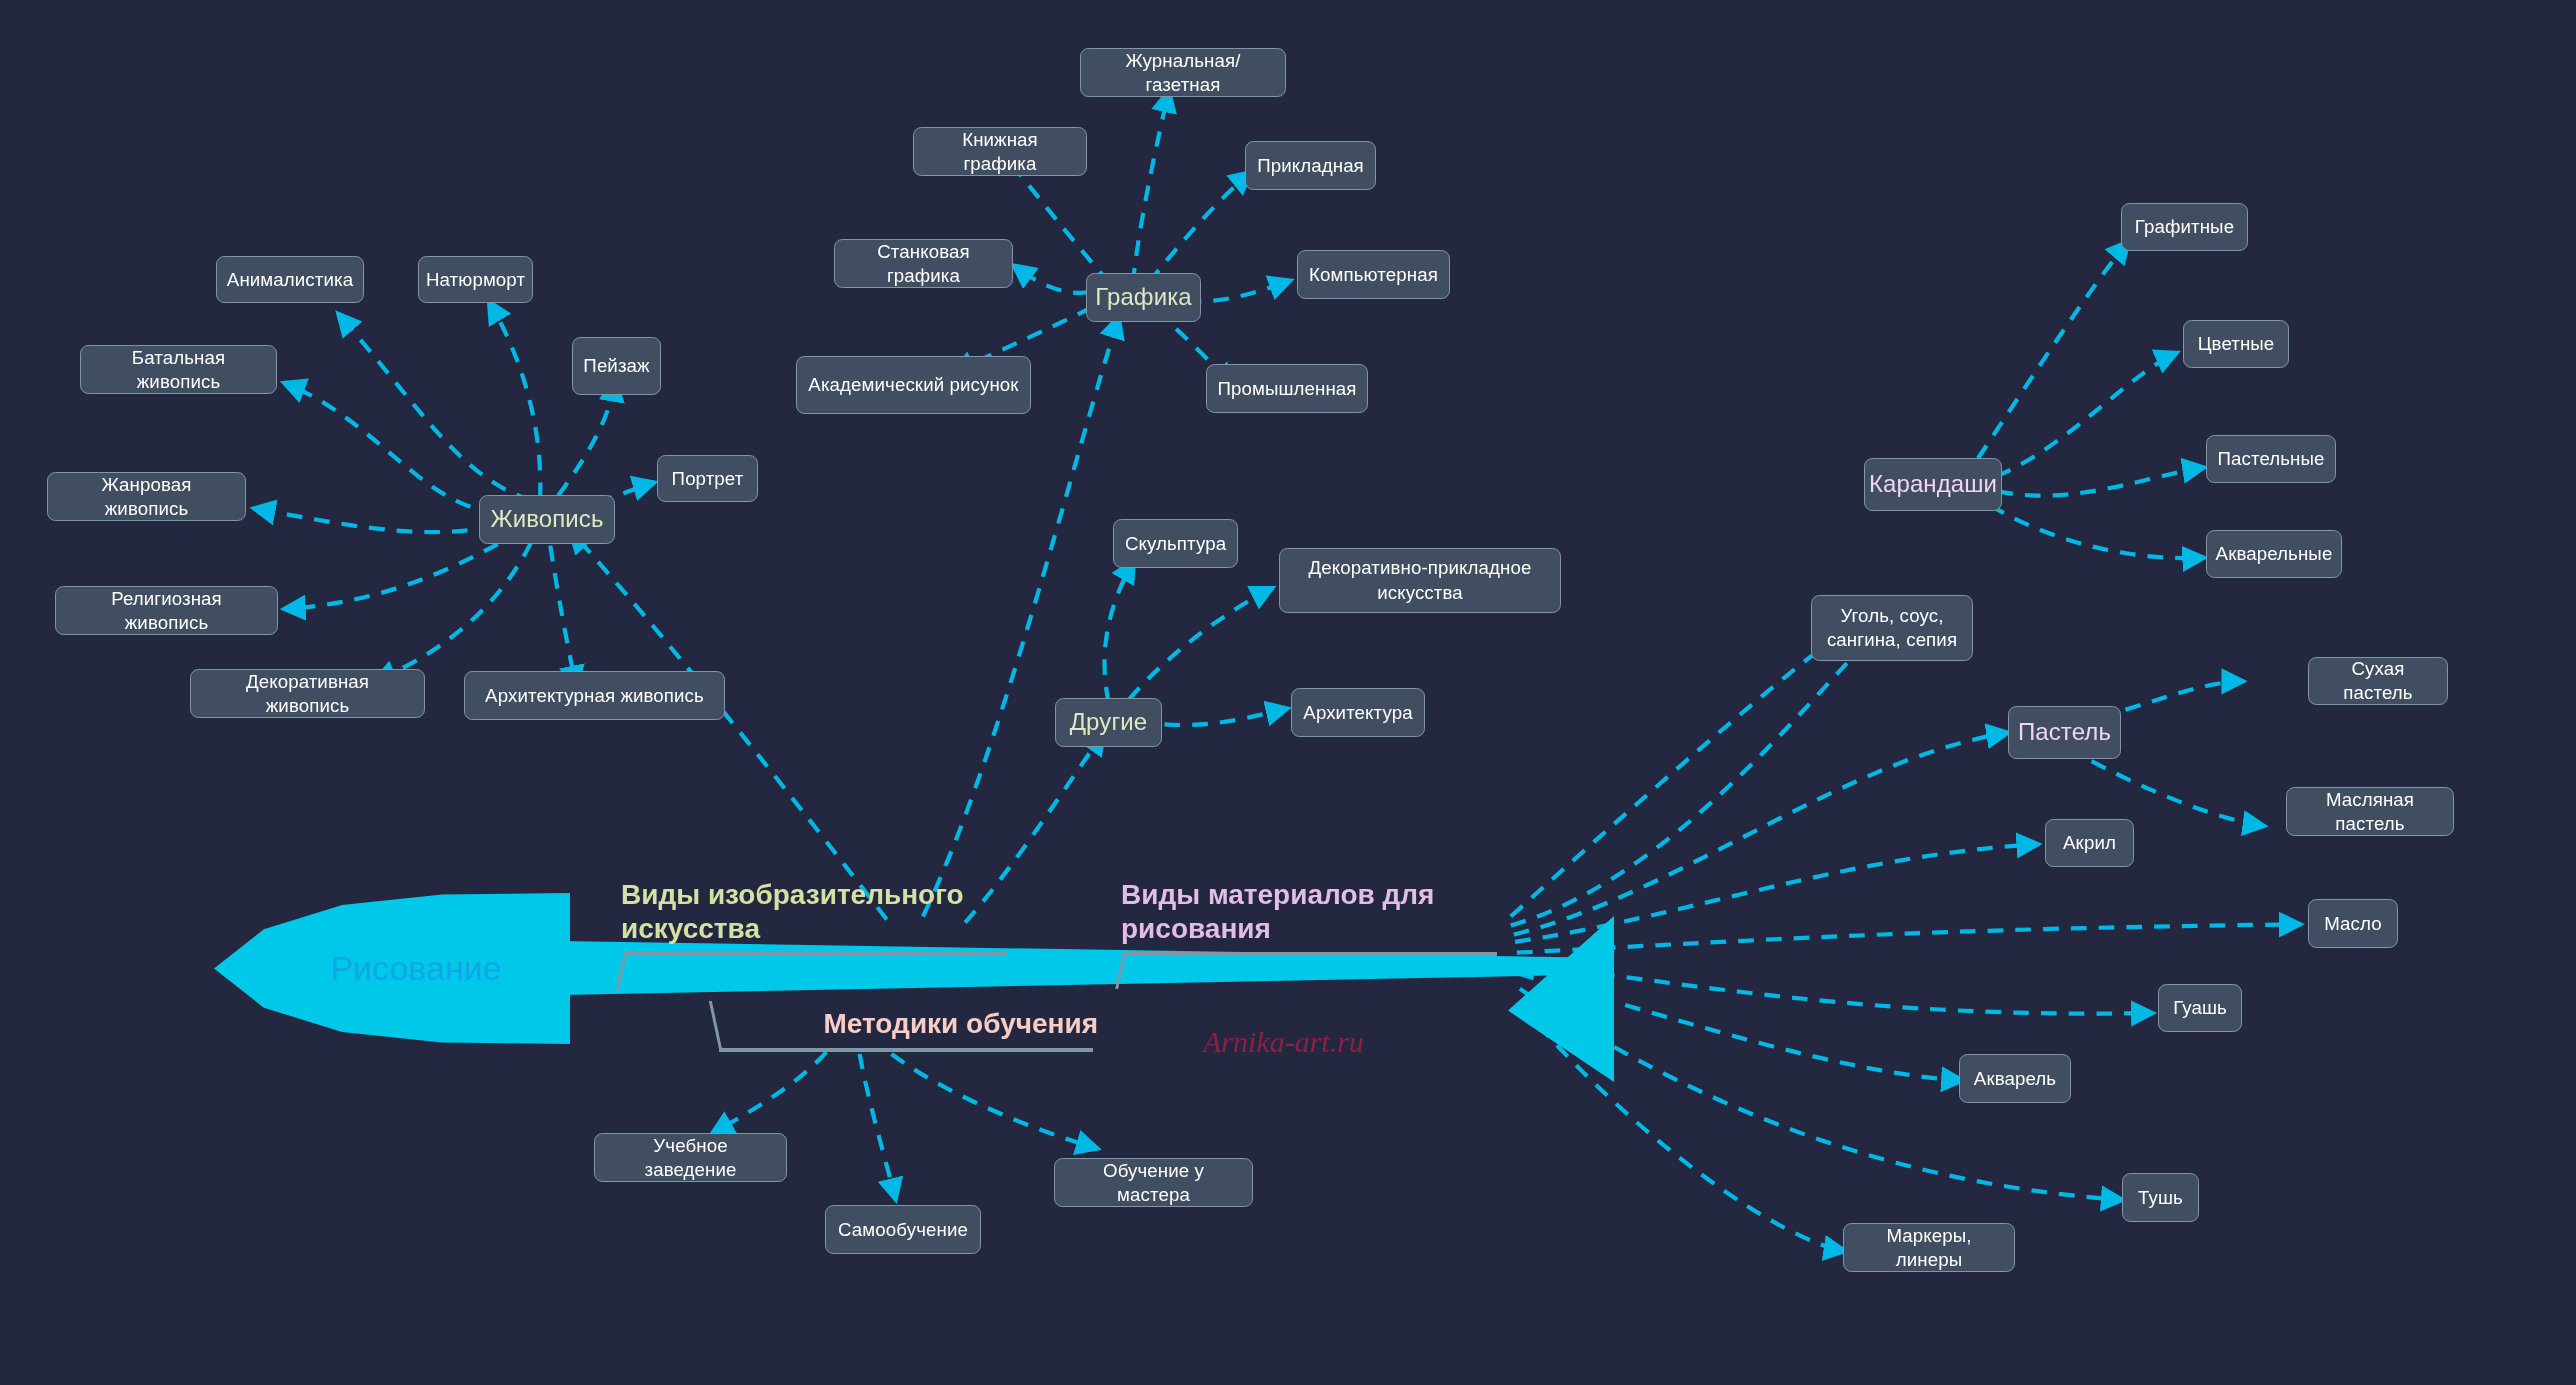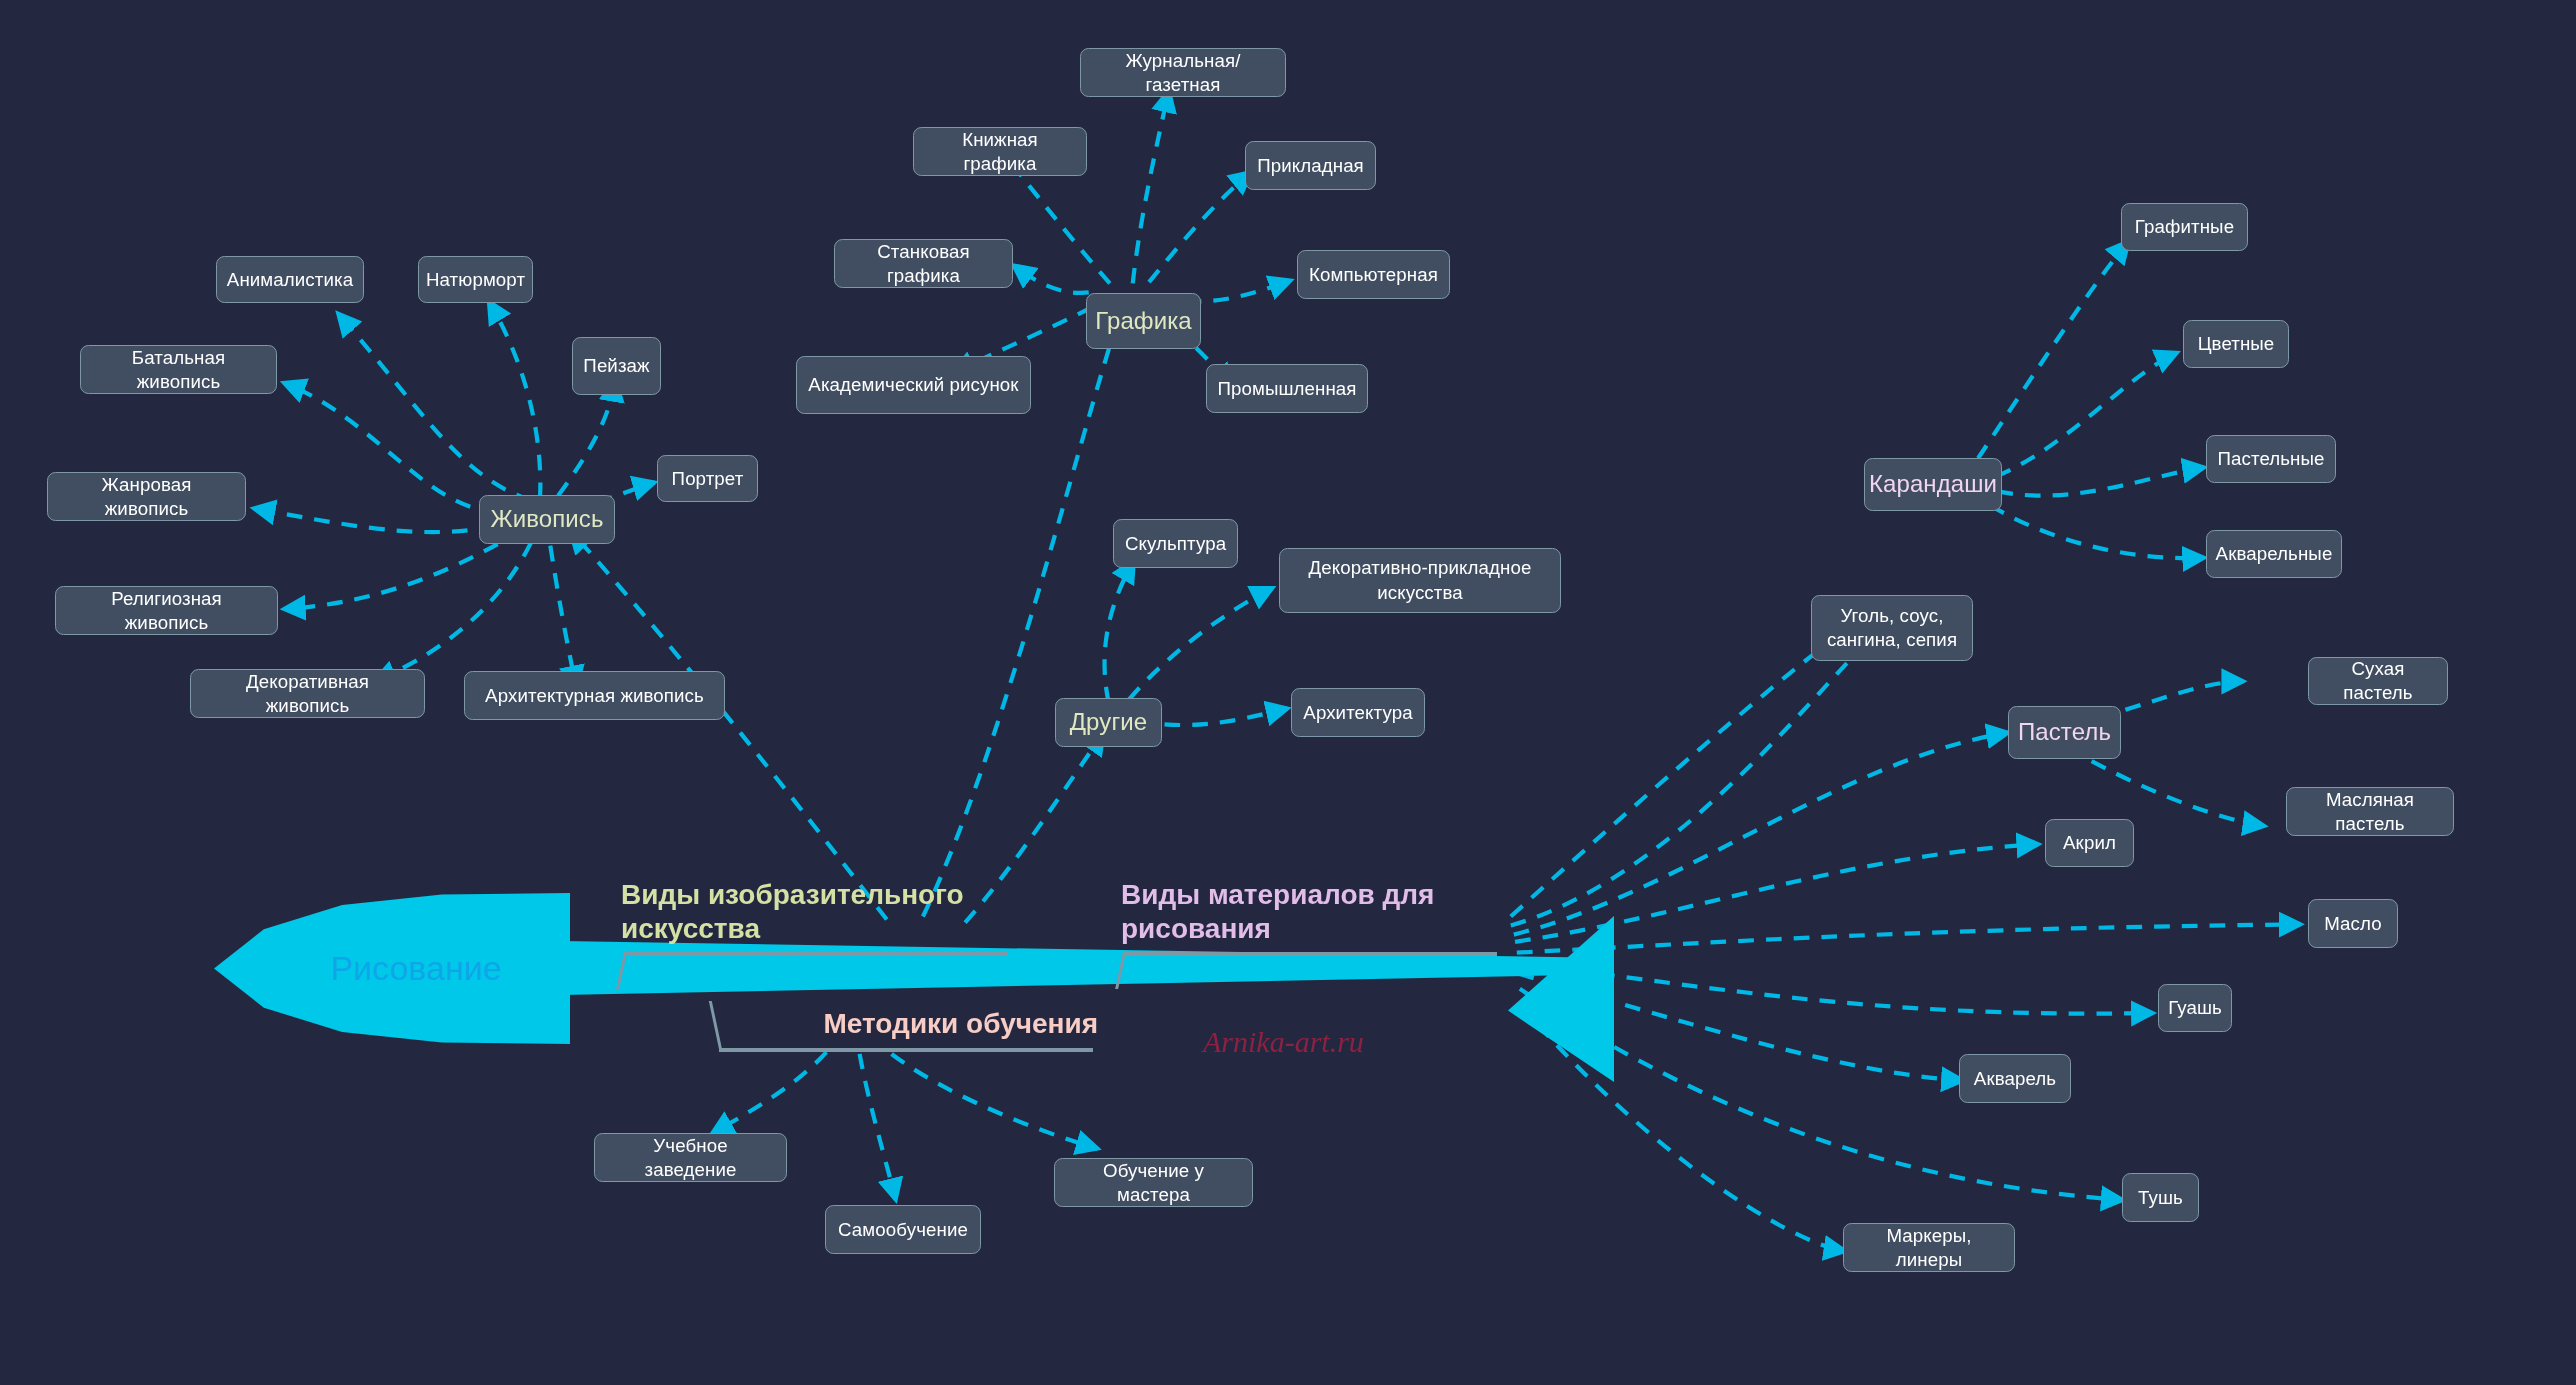--- a/index.html
+++ b/index.html
@@ -209,21 +209,21 @@
   <div class="node" style="left:216px;  top:256px;  width:148px; height:47px;">Анималистика</div>
   <div class="node" style="left:418px;  top:256px;  width:115px; height:47px;text-align:right;">Натюрморт</div>
   <div class="node" style="left:572px;  top:337px;  width:89px; height:58px;">Пейзаж</div>
   <div class="node" style="left:657px; top:455px;  width:101px; height:47px;">Портрет</div>
   <div class="node" style="left:80px;  top:345px;  width:197px; height:49px;">Батальная живопись</div>
   <div class="node" style="left:47px;   top:472px;  width:199px; height:49px;">Жанровая живопись</div>
   <div class="node" style="left:55px;   top:586px;  width:223px; height:49px;">Религиозная живопись</div>
   <div class="node" style="left:190px;  top:669px; width:235px; height:49px;">Декоративная живопись</div>
   <div class="node" style="left:464px;  top:671px; width:261px; height:49px;">Архитектурная живопись</div>
 
-  <div class="node cat" style="left:1086px; top:273px;  width:115px; height:56px;margin-top:20px;">Графика</div>
+  <div class="node cat" style="left:1086px; top:273px;  width:115px; height:49px;">Графика</div>
 
   <div class="node" style="left:1080px; top:48px;   width:206px; height:49px;">Журнальная/газетная</div>
   <div class="node" style="left:913px; top:127px;  width:174px; height:49px;">Книжная графика</div>
   <div class="node" style="left:1245px; top:141px;  width:131px; height:49px;">Прикладная</div>
   <div class="node" style="left:834px; top:239px;  width:179px; height:49px;">Станковая графика</div>
   <div class="node" style="left:1297px; top:250px;  width:153px; height:49px;">Компьютерная</div>
   <div class="node" style="left:796px; top:356px;  width:235px; height:58px;">Академический рисунок</div>
   <div class="node" style="left:1206px; top:364px;  width:162px; height:49px;">Промышленная</div>
 
   <div class="node cat" style="left:1055px; top:698px; width:107px; height:49px;">Другие</div>
@@ -240,21 +240,21 @@
   <div class="node" style="left:2206px; top:530px;  width:136px; height:48px;">Акварельные</div>
 
   <div class="node cat pinkish" style="left:2008px; top:706px; width:113px; height:53px;">Пастель</div>
 
   <div class="node two-line" style="left:1811px; top:595px;  width:162px; height:66px;">Уголь, соус, сангина, сепия</div>
   <div class="node" style="left:2308px; top:657px; width:140px; height:48px;">Сухая пастель</div>
   <div class="node" style="left:2286px; top:787px; width:168px; height:49px;">Масляная пастель</div>
 
   <div class="node" style="left:2045px; top:819px; width:89px; height:48px;">Акрил</div>
   <div class="node" style="left:2308px; top:899px; width:90px; height:49px;">Масло</div>
-  <div class="node" style="left:2158px; top:984px; width:74px; height:48px;">Гуашь</div>
+  <div class="node" style="left:2158px; top:984px; width:84px; height:48px;">Гуашь</div>
   <div class="node" style="left:1959px; top:1054px; width:112px; height:49px;">Акварель</div>
   <div class="node" style="left:2122px; top:1173px; width:77px; height:49px;">Тушь</div>
   <div class="node" style="left:1843px; top:1223px; width:172px; height:49px;">Маркеры, линеры</div>
 
   <div class="node" style="left:594px;  top:1133px; width:193px; height:49px;">Учебное заведение</div>
   <div class="node" style="left:825px; top:1205px; width:156px; height:49px;">Самообучение</div>
   <div class="node" style="left:1054px; top:1158px; width:199px; height:49px;">Обучение у мастера</div>
 
   <div id="watermark">Arnika-art.ru</div>
 

